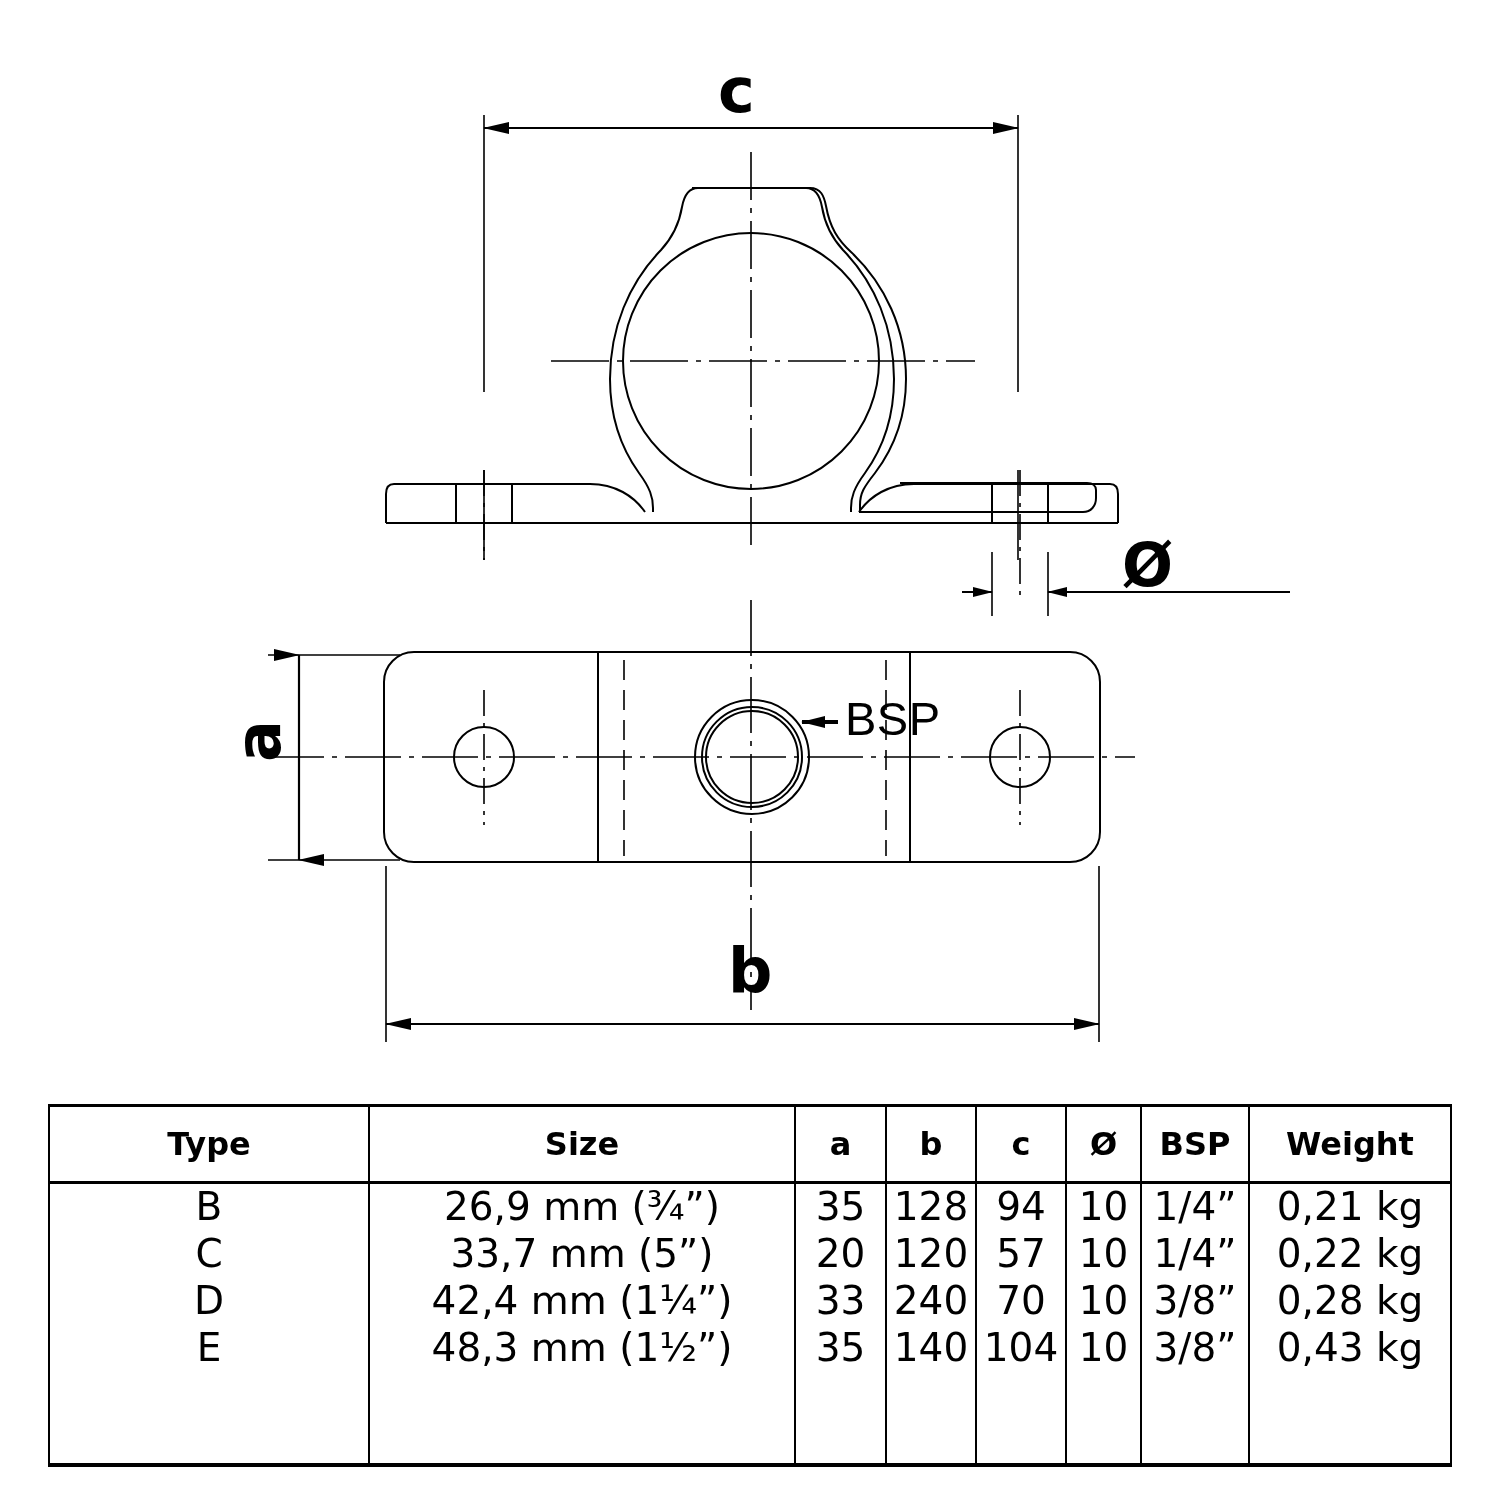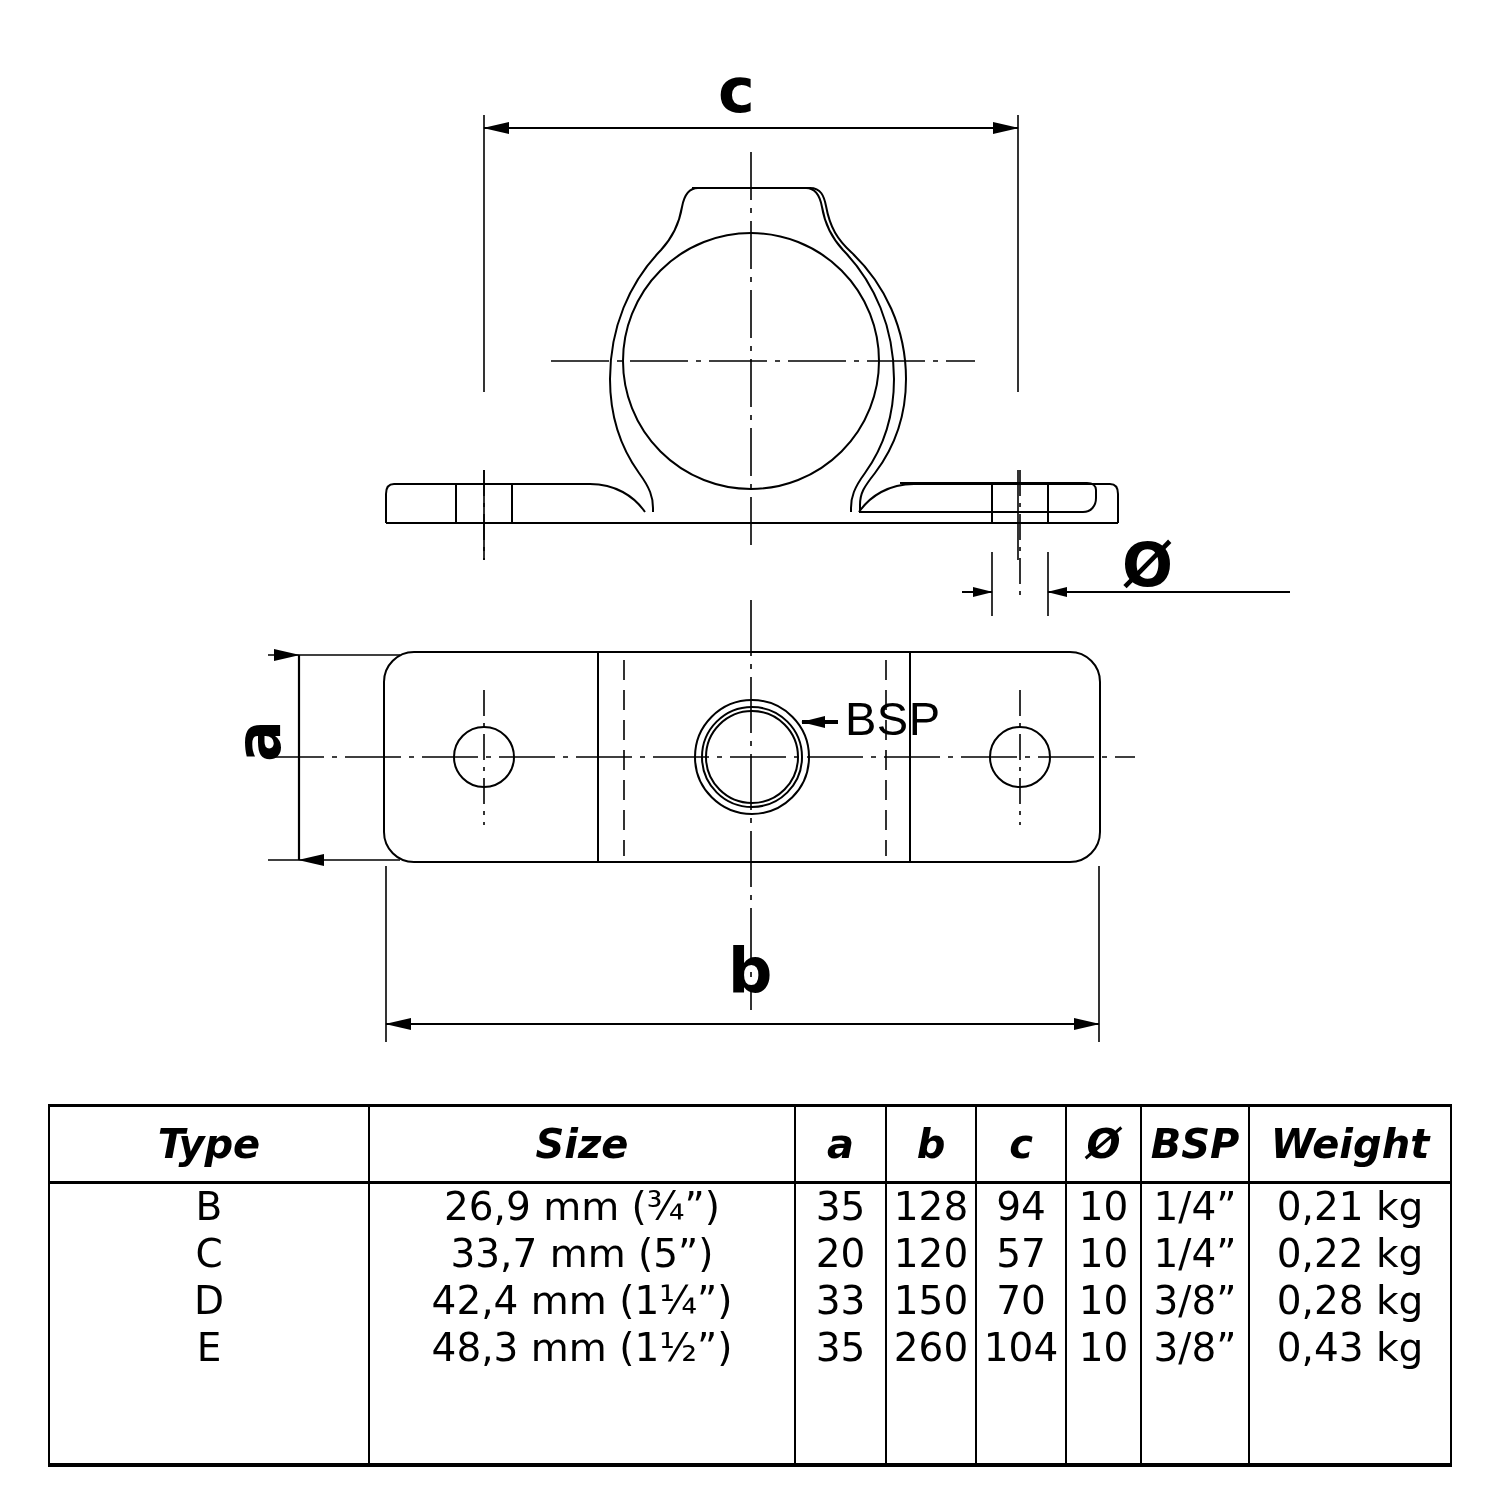--- a/index.html
+++ b/index.html
@@ -60,26 +60,25 @@
     color: #000000;
   }
   table.spec th, table.spec td {
     border-left: 2.5px solid #000;
     border-right: 2.5px solid #000;
     text-align: center;
     padding: 0;
     vertical-align: middle;
   }
   table.spec thead th {
-    font-size: 40px;
+    font-size: 32px;
     font-weight: 700;
     height: 74px;
     border-top: 3.5px solid #000;
     border-bottom: 2.5px solid #000;
-    font-style: italic;
   }
   table.spec tbody tr td {
     font-size: 39px;
     font-weight: 400;
     height: 47px;
     line-height: 47px;
     border: none;
     border-left: 2.5px solid #000;
     border-right: 2.5px solid #000;
   }
@@ -326,31 +325,31 @@
           <td>120</td>
           <td>57</td>
           <td>10</td>
           <td>1/4”</td>
           <td>0,22 kg</td>
         </tr>
         <tr>
           <td>D</td>
           <td>42,4 mm (1¼”)</td>
           <td>33</td>
-          <td>150</td>
+          <td>240</td>
           <td>70</td>
           <td>10</td>
           <td>3/8”</td>
           <td>0,28 kg</td>
         </tr>
         <tr>
           <td>E</td>
           <td>48,3 mm (1½”)</td>
           <td>35</td>
-          <td>260</td>
+          <td>140</td>
           <td>104</td>
           <td>10</td>
           <td>3/8”</td>
           <td>0,43 kg</td>
         </tr>
         <tr class="filler">
           <td></td>
           <td></td>
           <td></td>
           <td></td>

